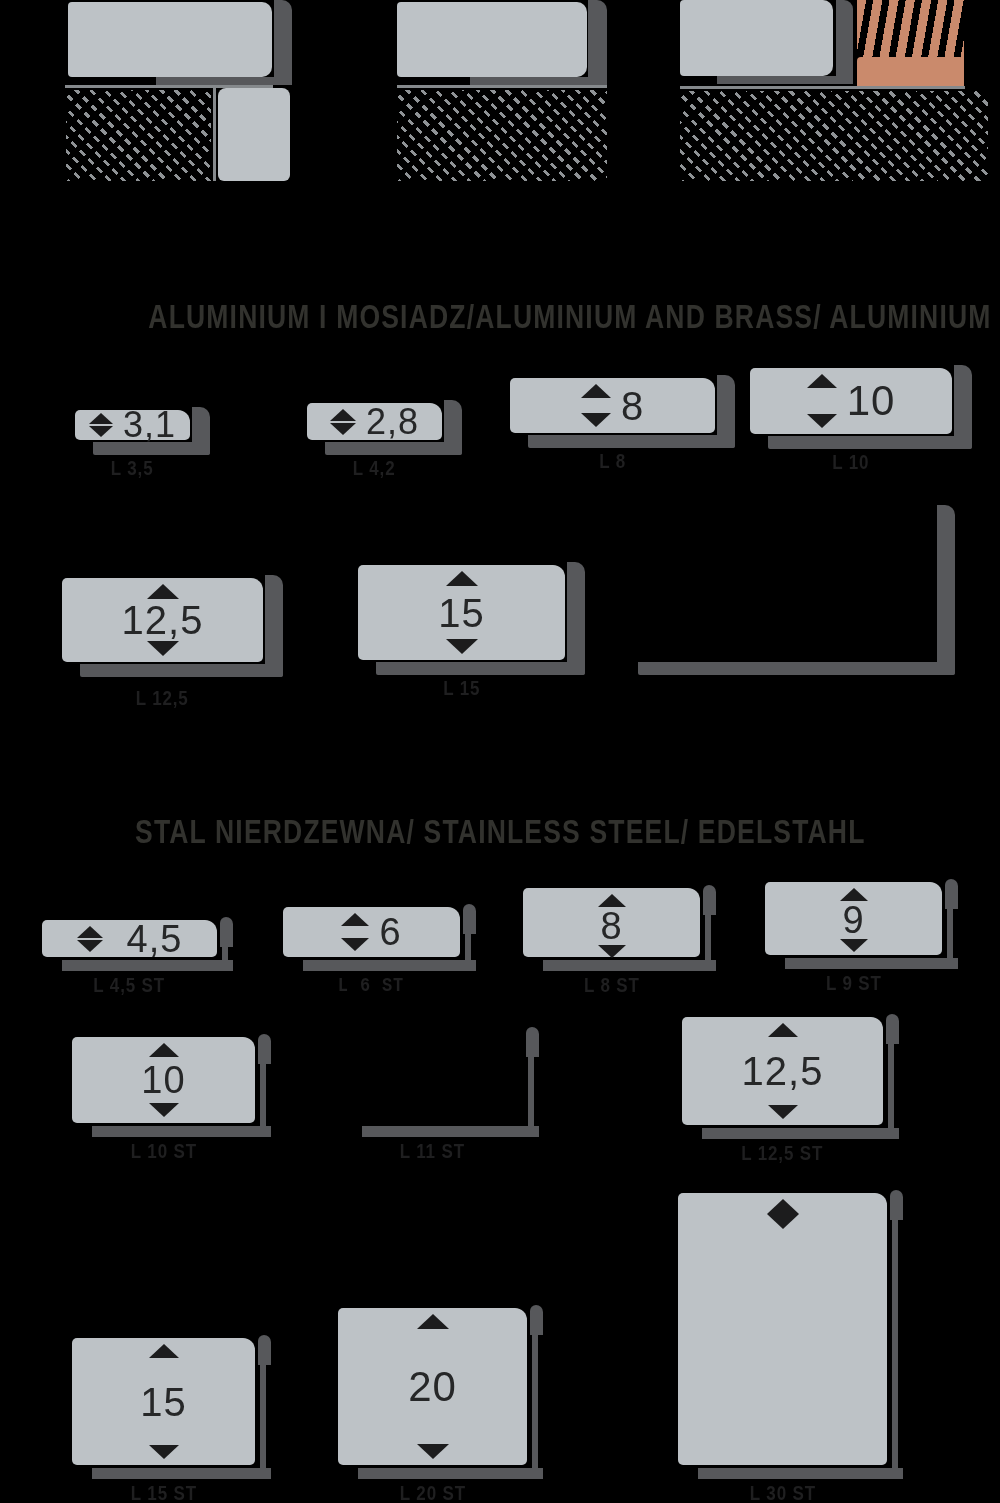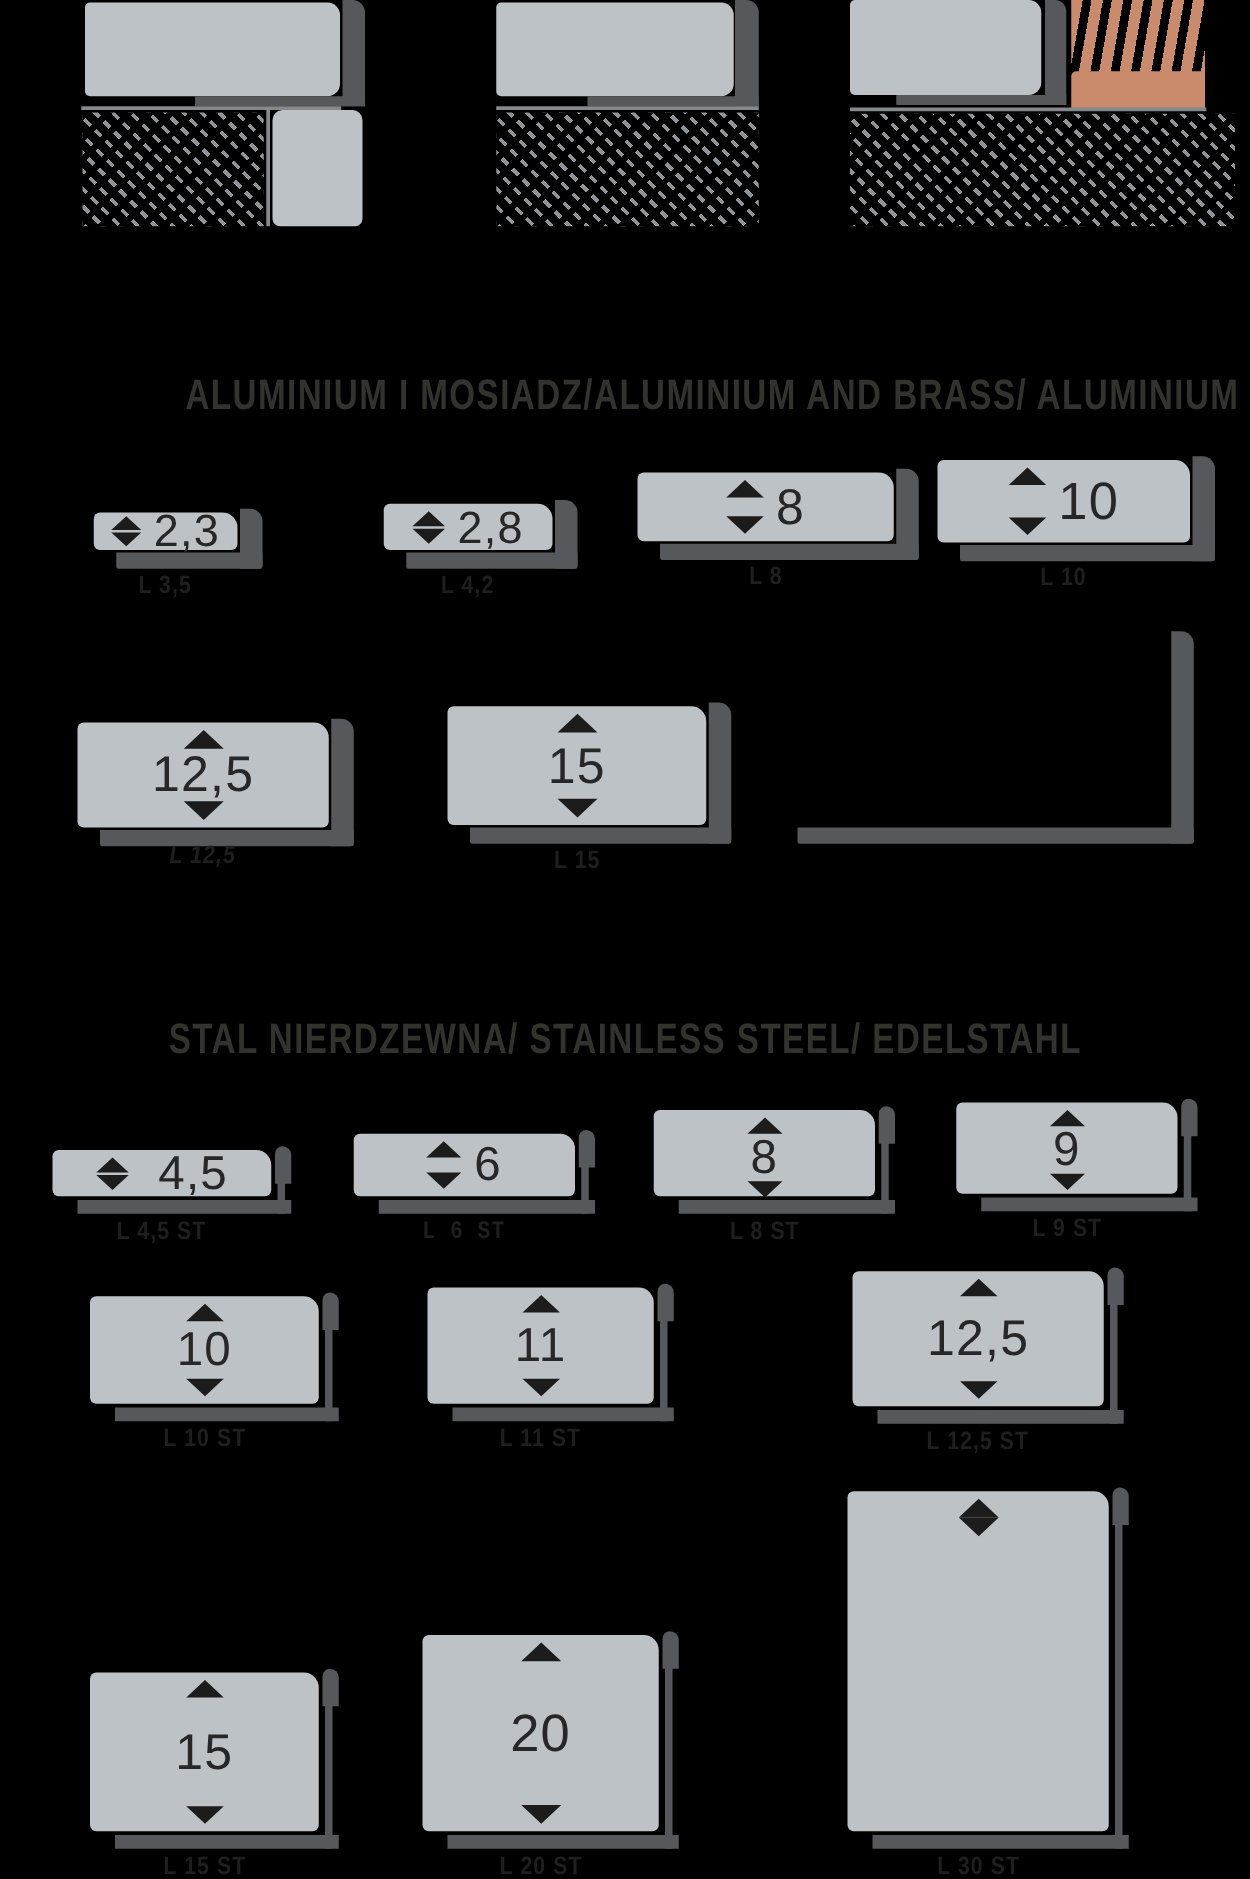--- a/index.html
+++ b/index.html
@@ -78,21 +78,21 @@
 
   <div id="cards">
       <div class="card" style="left: 75px; top: 410px; width: 139px; height: 75px;">
         <div class="leg" style="left: 117px; top: -3px; width: 18px; height: 48px; border-radius: 0px 10px 2px 0px;"></div>
         <div class="flange" style="left: 18px; top: 32px; width: 117px; height: 13px; border-radius: 0px 0px 3px 2px;"></div>
         <div class="rect side" style="width: 115px; height: 30px;">
           <div class="arrcol" style="gap: 2px;">
             <div class="tri" style="width: 0px; height: 0px; border-left: 12px solid transparent; border-right: 12px solid transparent; border-bottom: 11px solid rgb(28, 28, 29);"></div>
             <div class="tri" style="width: 0px; height: 0px; border-left: 12px solid transparent; border-right: 12px solid transparent; border-top: 11px solid rgb(28, 28, 29);"></div>
           </div>
-          <div class="value" style="font-size: 36px; margin-left: 10px;">2,3</div>
+          <div class="value" style="font-size: 36px; margin-left: 10px;">3,1</div>
         </div>
         <div class="card-label" style="left: 0px; width: 115px; top: 47px; text-decoration: underline;"><span>L 3,5</span></div>
       </div>
       <div class="card" style="left: 307px; top: 403px; width: 159px; height: 82px;">
         <div class="leg" style="left: 137px; top: -3px; width: 18px; height: 55px; border-radius: 0px 10px 2px 0px;"></div>
         <div class="flange" style="left: 18px; top: 39px; width: 137px; height: 13px; border-radius: 0px 0px 3px 2px;"></div>
         <div class="rect side" style="width: 135px; height: 37px;">
           <div class="arrcol" style="gap: 2px;">
             <div class="tri" style="width: 0px; height: 0px; border-left: 13px solid transparent; border-right: 13px solid transparent; border-bottom: 12px solid rgb(28, 28, 29);"></div>
             <div class="tri" style="width: 0px; height: 0px; border-left: 13px solid transparent; border-right: 13px solid transparent; border-top: 12px solid rgb(28, 28, 29);"></div>
@@ -126,21 +126,21 @@
         <div class="card-label" style="left: 0px; width: 202px; top: 83px;"><span>L 10</span></div>
       </div>
       <div class="card" style="left: 62px; top: 578px; width: 225px; height: 129px;">
         <div class="leg" style="left: 203px; top: -3px; width: 18px; height: 102px; border-radius: 0px 10px 2px 0px;"></div>
         <div class="flange" style="left: 18px; top: 86px; width: 203px; height: 13px; border-radius: 0px 0px 3px 2px;"></div>
         <div class="rect stack" style="width: 201px; height: 84px;">
           <div class="tri" style="width: 0px; height: 0px; border-left: 16px solid transparent; border-right: 16px solid transparent; border-bottom: 15px solid rgb(28, 28, 29); margin-top: 6px;"></div>
           <div class="value" style="font-size: 40px;">12,5</div>
           <div class="tri" style="width: 0px; height: 0px; border-left: 16px solid transparent; border-right: 16px solid transparent; border-top: 15px solid rgb(28, 28, 29); margin-bottom: 6px;"></div>
         </div>
-        <div class="card-label" style="left: 0px; width: 201px; top: 95px; font-style: italic;"><span>L 12,5</span></div>
+        <div class="card-label" style="left: 0px; width: 201px; top: 109px;"><span>L 12,5</span></div>
       </div>
       <div class="card" style="left: 358px; top: 565px; width: 231px; height: 140px;">
         <div class="leg" style="left: 209px; top: -3px; width: 18px; height: 113px; border-radius: 0px 10px 2px 0px;"></div>
         <div class="flange" style="left: 18px; top: 97px; width: 209px; height: 13px; border-radius: 0px 0px 3px 2px;"></div>
         <div class="rect stack" style="width: 207px; height: 95px;">
           <div class="tri" style="width: 0px; height: 0px; border-left: 16px solid transparent; border-right: 16px solid transparent; border-bottom: 15px solid rgb(28, 28, 29); margin-top: 6px;"></div>
           <div class="value" style="font-size: 40px;">15</div>
           <div class="tri" style="width: 0px; height: 0px; border-left: 16px solid transparent; border-right: 16px solid transparent; border-top: 15px solid rgb(28, 28, 29); margin-bottom: 6px;"></div>
         </div>
         <div class="card-label" style="left: 0px; width: 207px; top: 112px;"><span>L 15</span></div>
@@ -205,25 +205,20 @@
           <div class="tri" style="width: 0px; height: 0px; border-left: 15px solid transparent; border-right: 15px solid transparent; border-bottom: 14px solid rgb(28, 28, 29); margin-top: 6px;"></div>
           <div class="value" style="font-size: 38px;">10</div>
           <div class="tri" style="width: 0px; height: 0px; border-left: 15px solid transparent; border-right: 15px solid transparent; border-top: 14px solid rgb(28, 28, 29); margin-bottom: 6px;"></div>
         </div>
         <div class="card-label" style="left: 0px; width: 183px; top: 103px;"><span>L 10 ST</span></div>
       </div>
       <div class="card" style="left: 342px; top: 1030px; width: 205px; height: 138px;">
         <div class="stub" style="left: 184px; top: -3px; width: 13px; height: 30px; border-radius: 6px 7px 0px 0px;"></div>
         <div class="bar" style="left: 186px; top: 18px; width: 6px; height: 89px;"></div>
         <div class="flange" style="left: 20px; top: 96px; width: 177px; height: 11px;"></div>
-        <div class="rect stack" style="width: 181px; height: 93px;">
-          <div class="tri" style="width: 0px; height: 0px; border-left: 15px solid transparent; border-right: 15px solid transparent; border-bottom: 14px solid rgb(28, 28, 29); margin-top: 6px;"></div>
-          <div class="value" style="font-size: 38px;">11</div>
-          <div class="tri" style="width: 0px; height: 0px; border-left: 15px solid transparent; border-right: 15px solid transparent; border-top: 14px solid rgb(28, 28, 29); margin-bottom: 6px;"></div>
-        </div>
         <div class="card-label" style="left: 0px; width: 181px; top: 110px;"><span>L 11 ST</span></div>
       </div>
       <div class="card" style="left: 682px; top: 1017px; width: 225px; height: 153px;">
         <div class="stub" style="left: 204px; top: -3px; width: 13px; height: 30px; border-radius: 6px 7px 0px 0px;"></div>
         <div class="bar" style="left: 206px; top: 18px; width: 6px; height: 104px;"></div>
         <div class="flange" style="left: 20px; top: 111px; width: 197px; height: 11px;"></div>
         <div class="rect stack" style="width: 201px; height: 108px;">
           <div class="tri" style="width: 0px; height: 0px; border-left: 15px solid transparent; border-right: 15px solid transparent; border-bottom: 14px solid rgb(28, 28, 29); margin-top: 6px;"></div>
           <div class="value" style="font-size: 40px;">12,5</div>
           <div class="tri" style="width: 0px; height: 0px; border-left: 15px solid transparent; border-right: 15px solid transparent; border-top: 14px solid rgb(28, 28, 29); margin-bottom: 6px;"></div>

